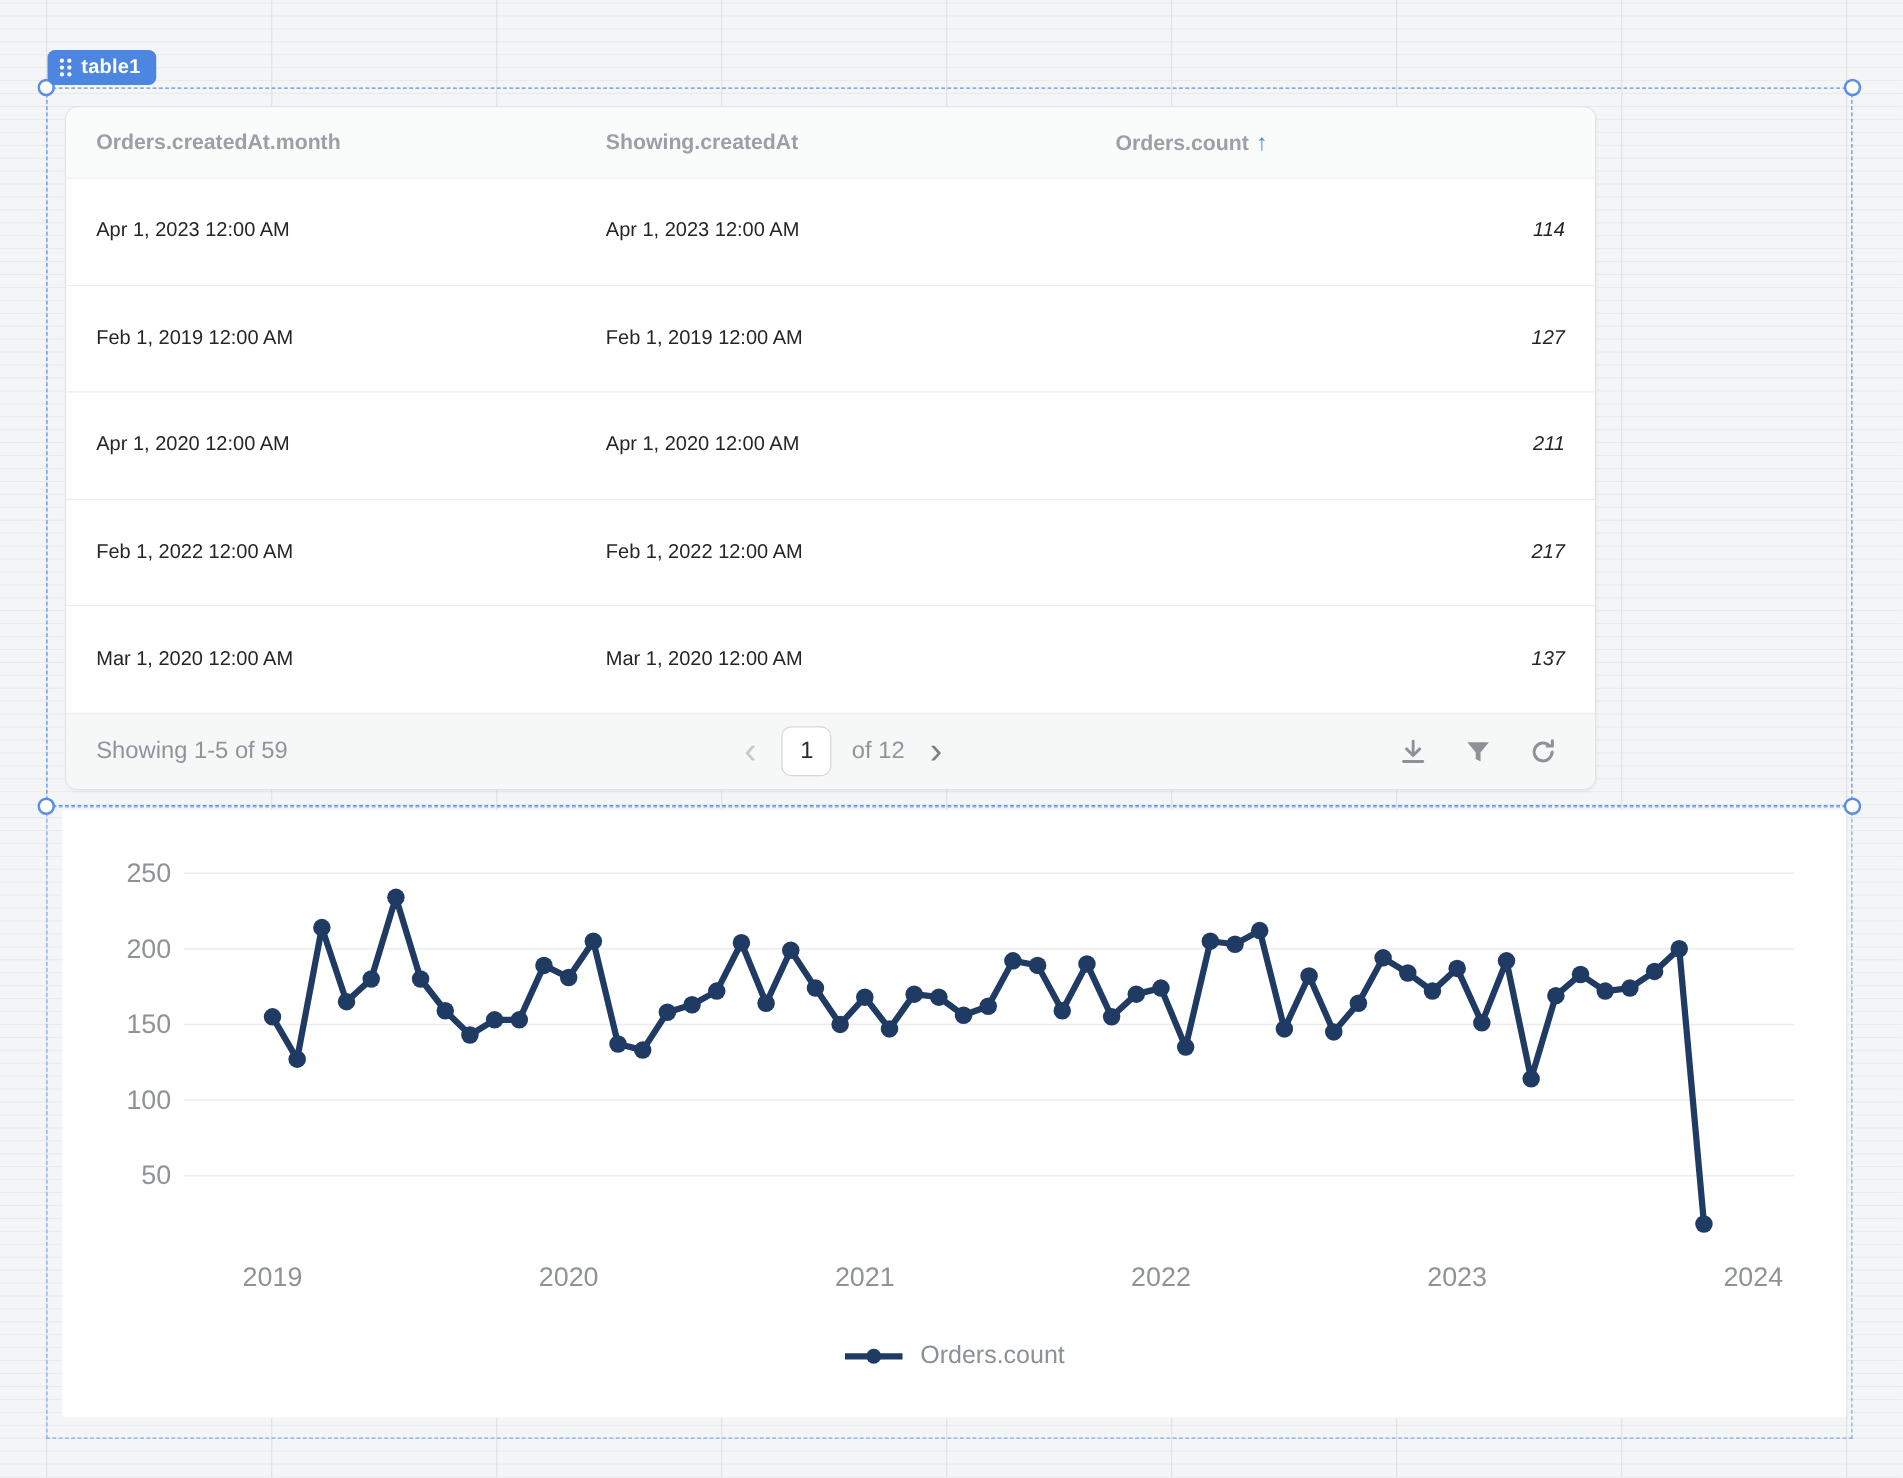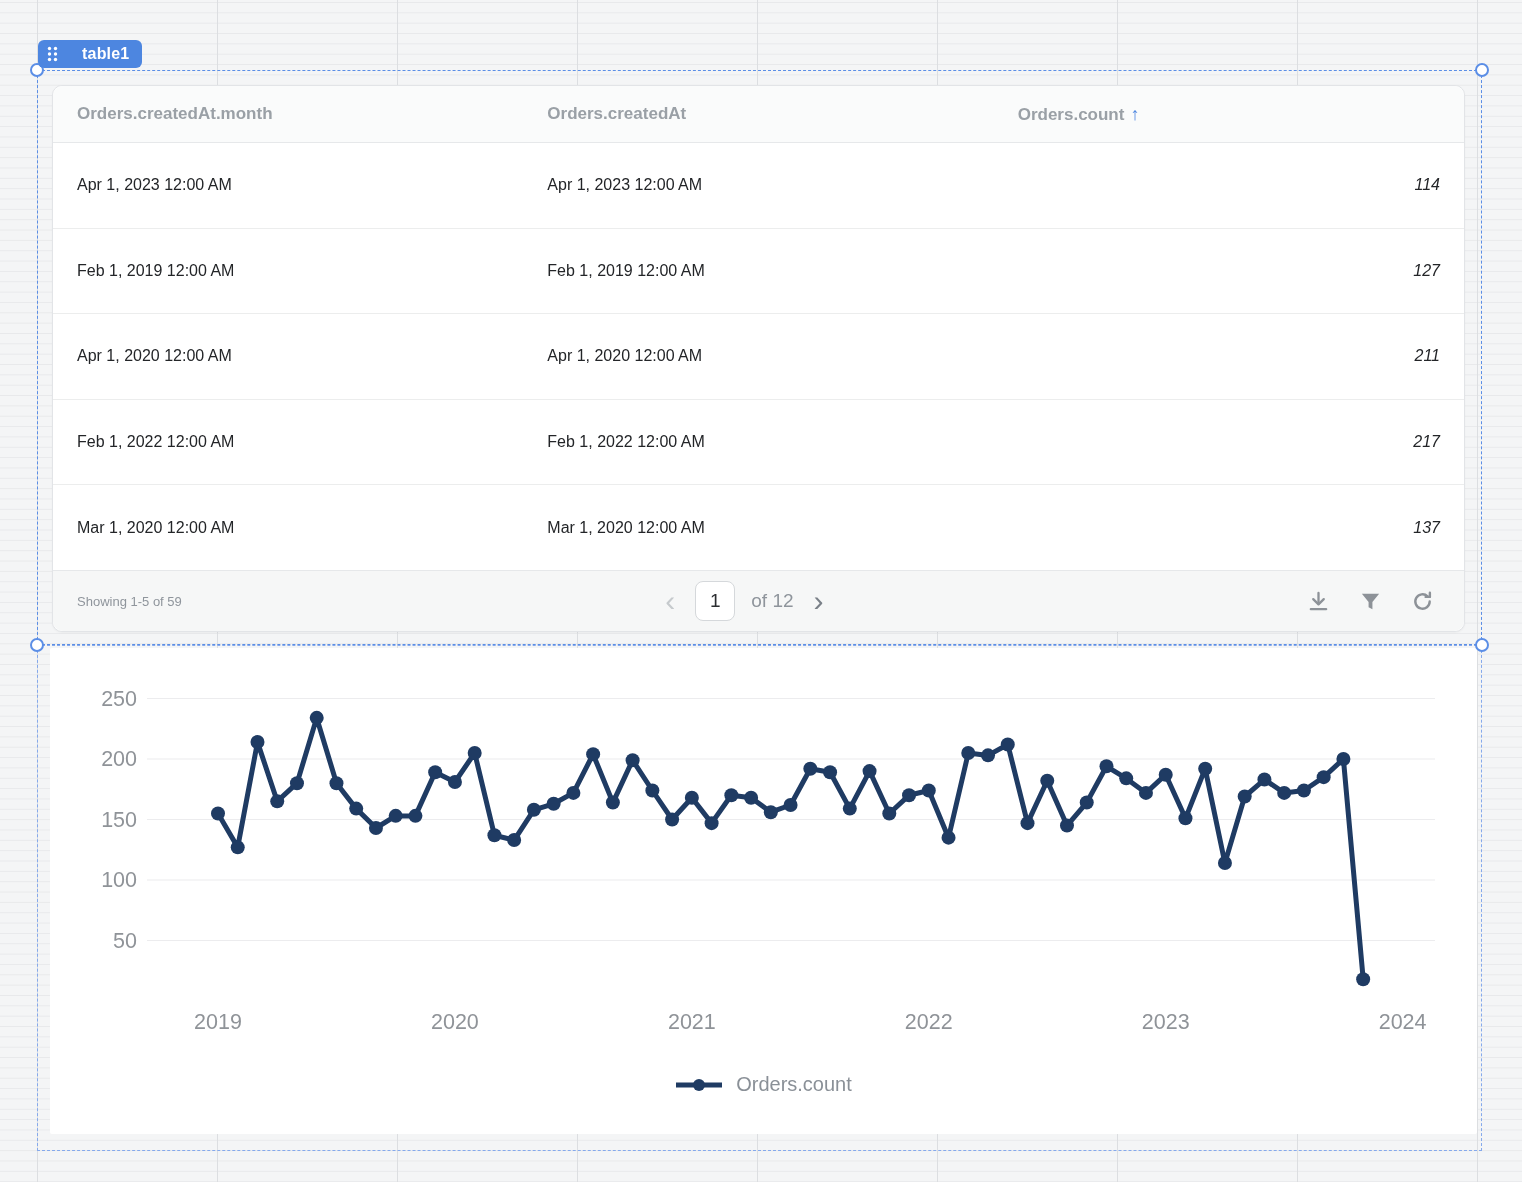--- a/index.html
+++ b/index.html
@@ -18,41 +18,41 @@
   
   .sel-table{left:37px;top:70px;width:1445px;height:575px;
     border:1.5px dashed #5b8ee6;box-sizing:border-box;pointer-events:none;}
   .sel-chart{left:37px;top:645px;width:1445px;height:506px;
     border:1.5px dashed #85a9ec;box-sizing:border-box;pointer-events:none;}
   .handle{width:14px;height:14px;border-radius:50%;background:#fff;
     border:2px solid #5b8ee6;box-sizing:border-box;z-index:6;}
 
   
   .tag{left:38px;top:40px;height:28px;background:#4d86e0;border-radius:6px;
-    display:flex;align-items:center;gap:24px;padding:0 13px 0 9px;z-index:7;
+    display:flex;align-items:center;gap:7px;padding:0 13px 0 9px;z-index:7;
     color:#fff;font-size:16px;font-weight:700;letter-spacing:.2px;cursor:grab;}
 
   
-  .table-card{left:52px;top:85px;width:1413px;height:547px;background:#fff;
+  .table-card{left:52px;top:85px;width:1225px;height:547px;background:#fff;
     border:1px solid #e2e4e7;border-radius:10px;box-sizing:border-box;
     box-shadow:0 1px 2px rgba(0,0,0,.04);display:flex;flex-direction:column;z-index:4;}
   .thead{height:56px;flex:0 0 56px;background:#fafbfb;border-bottom:1px solid #e6e8ea;
     border-radius:10px 10px 0 0;display:grid;grid-template-columns:1fr 1fr 1fr;align-items:center;}
   .th{padding:0 24px;font-size:17px;font-weight:700;color:#9aa0a6;white-space:nowrap;}
   .th.right{}
   .sort-arrow{color:#4d86e0;font-weight:700;font-size:18px;margin-left:6px;}
   .tbody{flex:1 1 auto;display:flex;flex-direction:column;}
   .tr{flex:1 1 auto;display:grid;grid-template-columns:1fr 1fr 1fr;align-items:center;
     border-bottom:1px solid #eceded;}
   .tr:last-child{border-bottom:none;}
   .td{padding:0 24px;font-size:16px;color:#232528;white-space:nowrap;}
   .td.right{text-align:right;font-style:italic;}
   .tfoot{height:61px;flex:0 0 61px;background:#f6f7f7;border-top:1px solid #e6e8ea;
     border-radius:0 0 10px 10px;display:flex;align-items:center;padding:0 30px 0 24px;box-sizing:border-box;}
-  .showing{font-size:13px;color:#8f959c;flex:0 0 auto;}
+  .showing{font-size:19px;color:#8f959c;flex:0 0 auto;}
   .pager{flex:1 1 auto;display:flex;align-items:center;justify-content:center;gap:16px;}
   .chev{font-size:30px;line-height:1;padding:0 4px;cursor:pointer;user-select:none;}
   .chev.prev{color:#c6cacd;}
   .chev.next{color:#7a8088;}
   .pagebox{width:38px;height:38px;background:#fff;border:1px solid #d5d8db;border-radius:8px;
     display:flex;align-items:center;justify-content:center;font-size:19px;color:#2b2d30;}
   .page-of{font-size:19px;color:#8f959c;text-align:right;}
   .foot-icons{flex:0 0 auto;display:flex;align-items:center;gap:29px;}
   .ficon{width:23px;height:23px;color:#8d9298;cursor:pointer;display:block;}
 
@@ -84,21 +84,21 @@
       <circle cx="2.5" cy="13.5" r="1.7"></circle>
         <circle cx="8.5" cy="13.5" r="1.7"></circle>
     </g>
   </svg>
   <span>table1</span>
 </div>
 
 <div class="abs table-card">
   <div class="thead" id="thead">
       <div class="th">Orders.createdAt.month</div>
-      <div class="th">Orders.createdAt</div>
+      <div class="th">Showing.createdAt</div>
       <div class="th right">Orders.count<span class="sort-arrow">↑</span></div>
     </div>
   <div class="tbody" id="tbody">
       <div class="tr">
         <div class="td">Apr 1, 2023 12:00 AM</div>
         <div class="td">Apr 1, 2023 12:00 AM</div>
         <div class="td right">114</div>
       </div>
       <div class="tr">
         <div class="td">Feb 1, 2019 12:00 AM</div>

